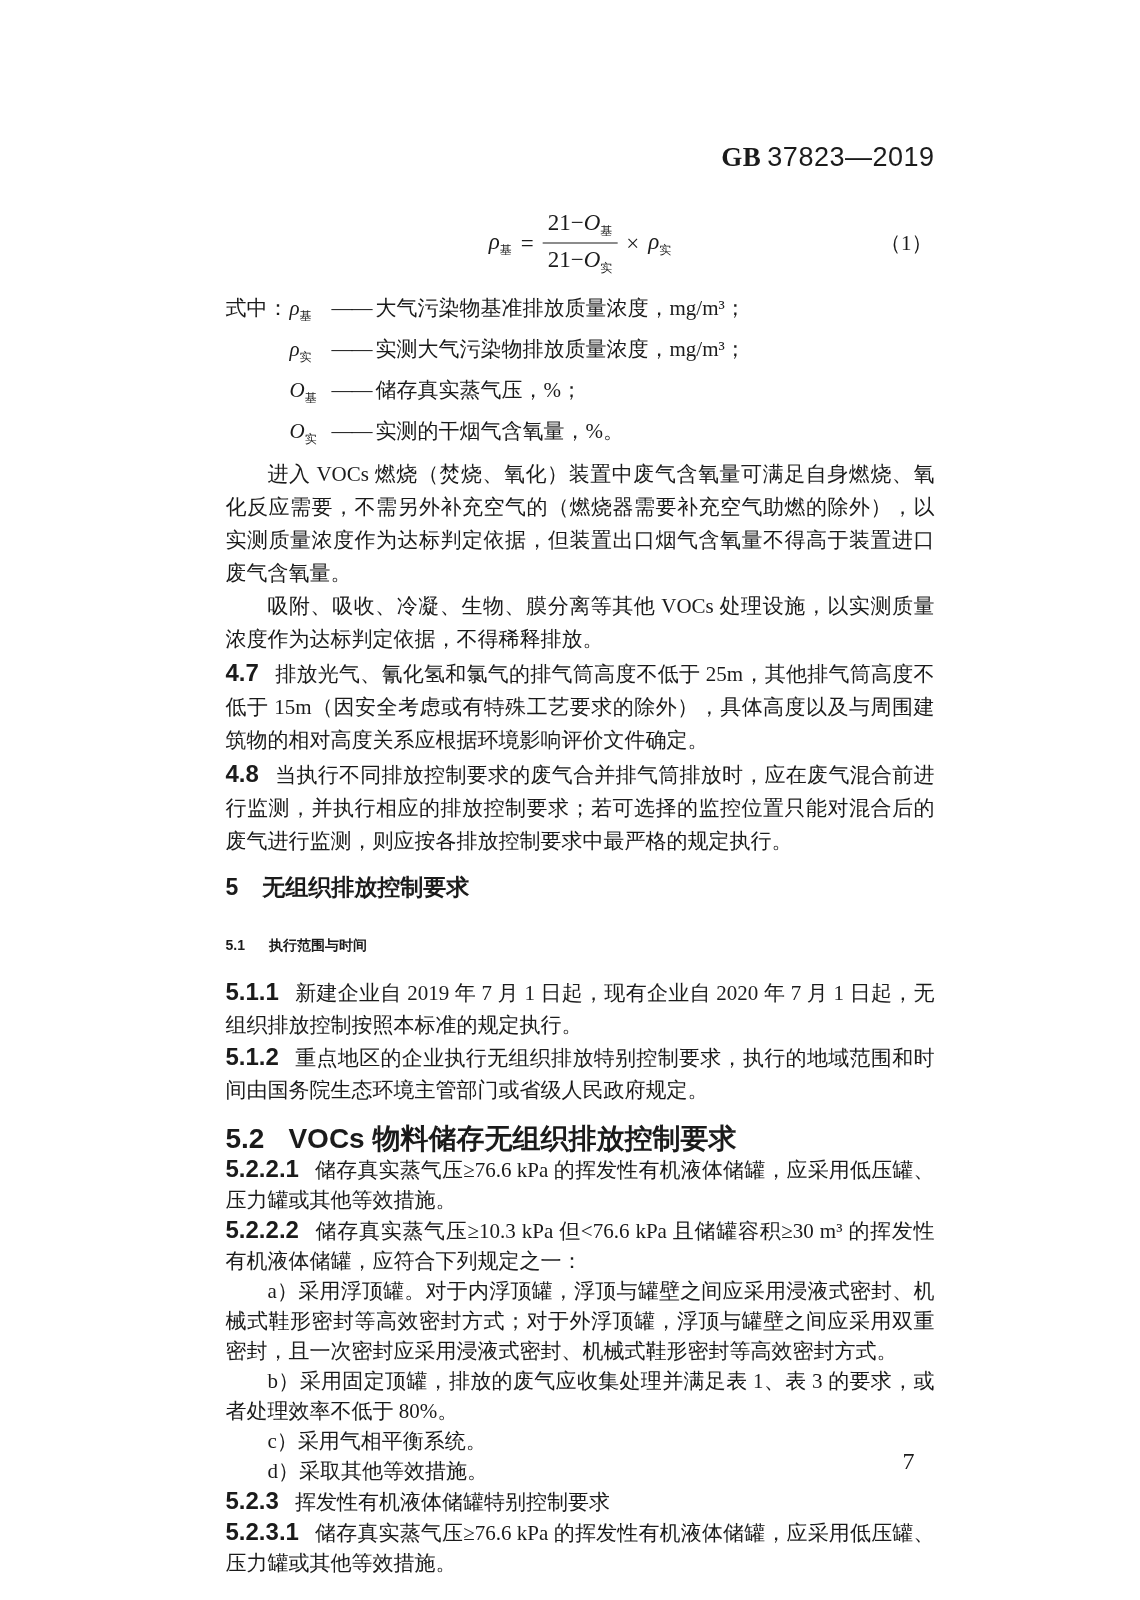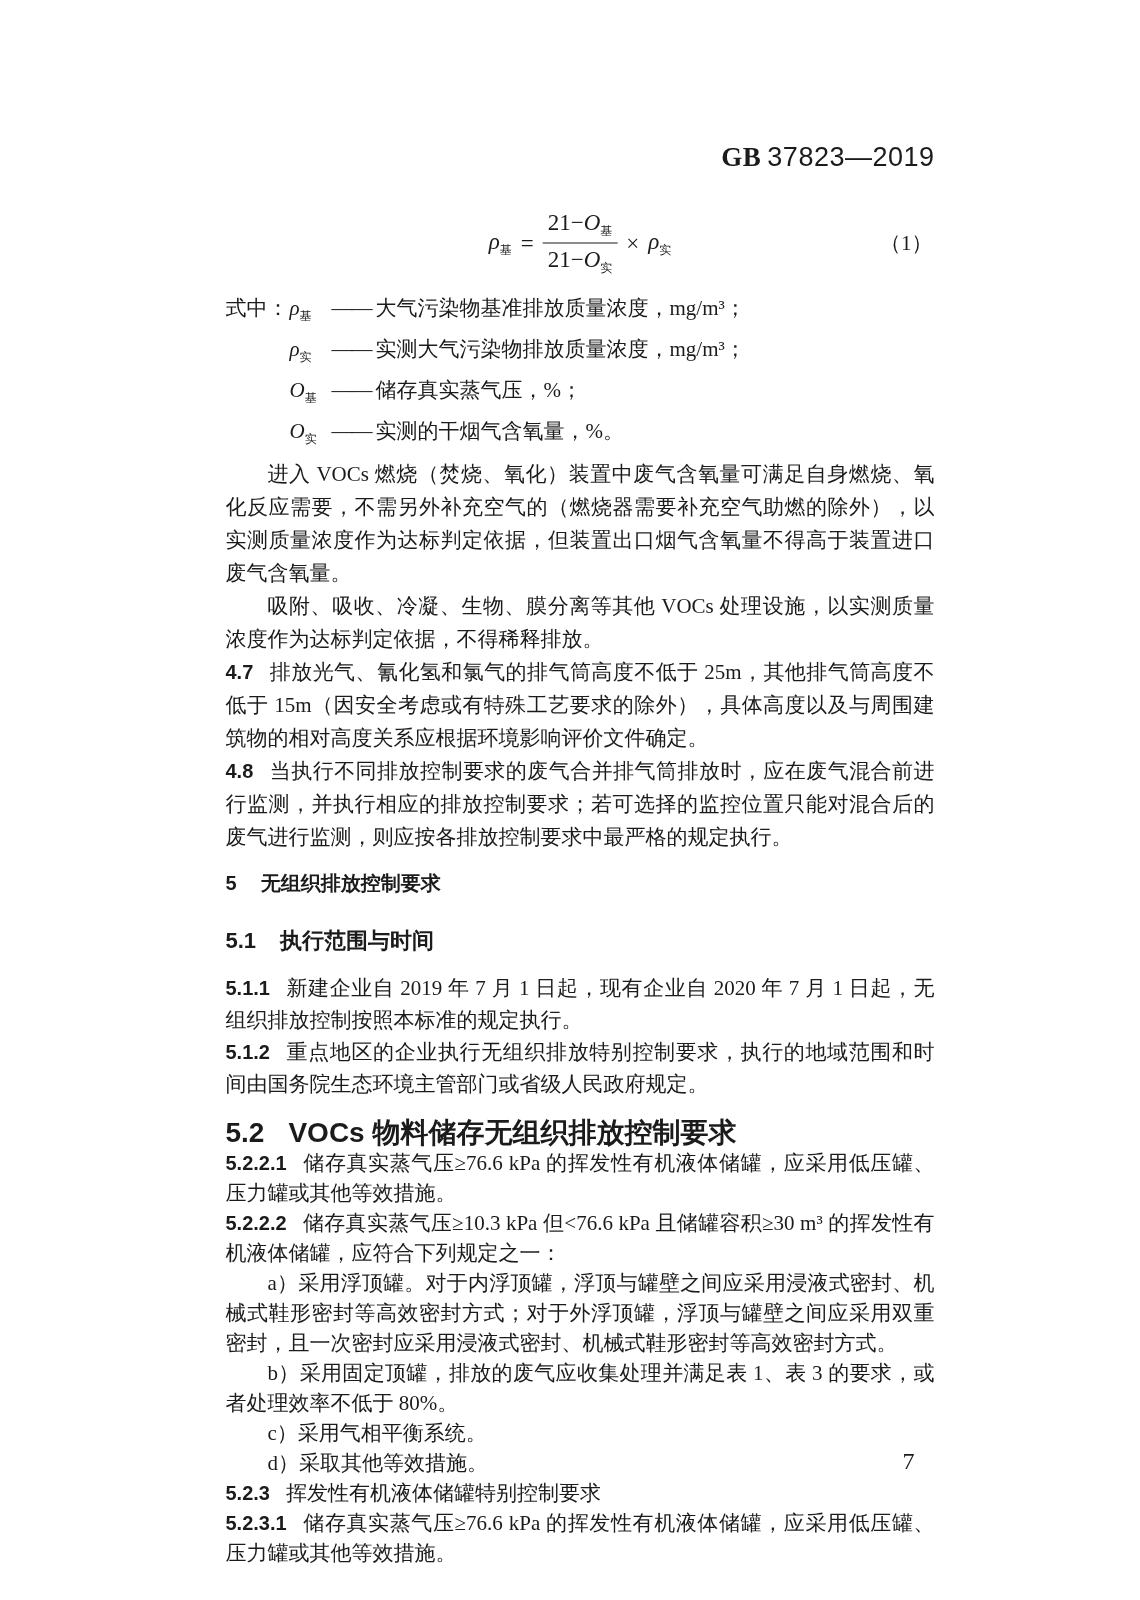--- a/index.html
+++ b/index.html
@@ -51,33 +51,33 @@
   .where { margin-top:12px; font-size:21px; line-height:33px; }
   .wline { display:flex; }
   .wpre { flex:none; width:64px; }
   .wsym { flex:none; min-width:40px; }
   .wdash { flex:none; letter-spacing:-1px; margin:0 4px 0 2px; }
   
   .para { font-size:21px; line-height:33px; text-align:justify; }
   .indent { text-indent:2em; }
   .cnum {
     font-family:"Liberation Sans","DejaVu Sans",sans-serif;
-    font-weight:bold; font-size:20px; margin-right:16px;
+    font-weight:bold; font-size:24px; margin-right:16px;
   }
   .lh32 { line-height:32px; }
   .lh30 { line-height:30px; }
   
   .h-sec {
     font-family:"Liberation Sans","DejaVu Sans",sans-serif;
-    font-weight:bold; font-size:20px; line-height:30px;
+    font-weight:bold; font-size:23px; line-height:30px;
     text-align:left;
   }
   .h-sec .hnum { margin-right:24px; }
   .sec5  { margin-top:14px; }
-  .sec51 { margin-top:28px; font-size:22px; }
+  .sec51 { margin-top:28px; font-size:14px; }
   .sec52 { margin-top:18px; font-size:28px; }
   .after-h { margin-top:16px; }
   .after-h2 { margin-top:14px; }
   
   .pagenum {
     position:absolute; top:1448px; right:140px;
     font-size:24px;
   }
 </style>
 </head>

